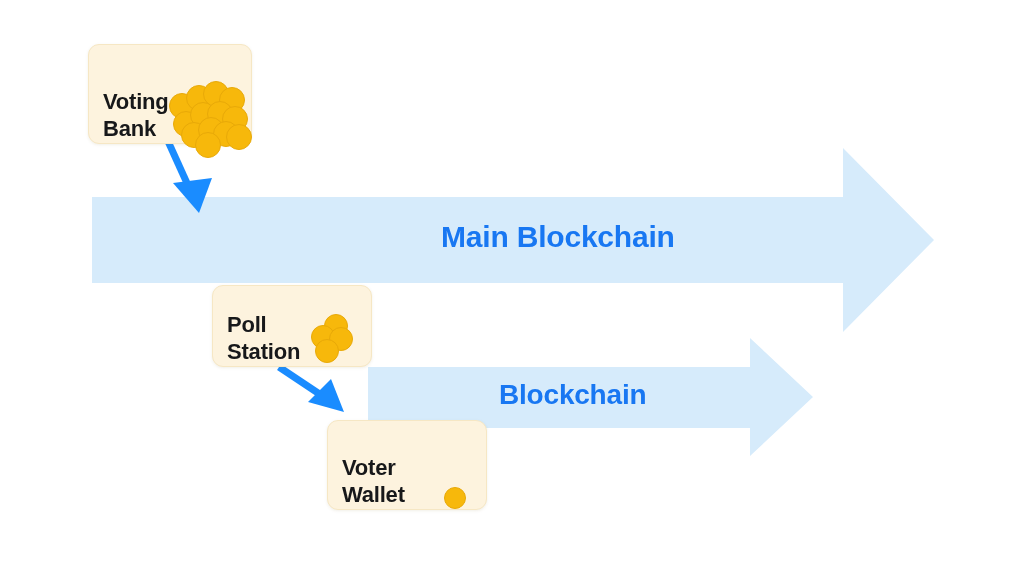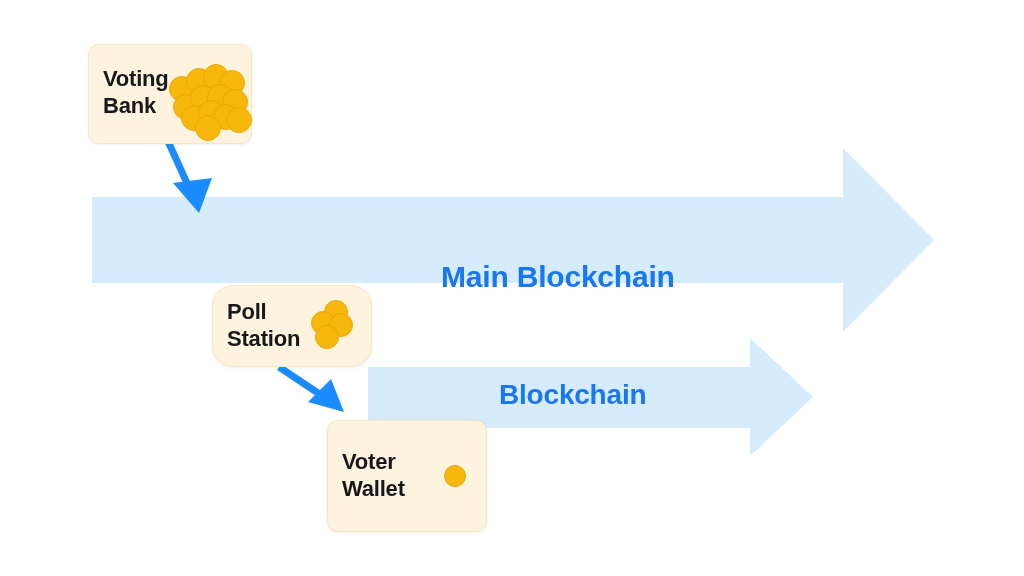--- a/index.html
+++ b/index.html
@@ -36,38 +36,37 @@
     position: absolute;
     font-weight: bold;
     color: #1877F2;
     white-space: nowrap;
     letter-spacing: -0.2px;
   }
   #main-chain-label {
     left: 441px;
     top: 220px;
     font-size: 30px;
-    margin-top: 40px;
   }
   #sidechain-label {
     left: 499px;
     top: 379px;
     font-size: 28px;
   }
 
   
   .card {
     position: absolute;
     box-sizing: border-box;
     background: #FDF3DE;
     border: 1.5px solid #F6E7C4;
     border-radius: 11px;
     box-shadow: 0 1px 3px rgba(150, 130, 80, 0.13);
     display: flex;
-    align-items: center;
+    align-items: flex-end;
     padding: 0 14px;
   }
   .card-text {
     font-size: 22px;
     font-weight: bold;
     color: #17181A;
     line-height: 1.22;
     white-space: pre-line;
     letter-spacing: -0.2px;
   }
@@ -89,34 +88,33 @@
     height: 64px;
     margin-right: -8px;
   }
 
   #card-poll-station {
     left: 212px;
     top: 285px;
     width: 160px;
     height: 82px;
     z-index: 5;
-    border-radius: 21px;
   }
   #card-poll-station .card-coins {
     width: 46px;
     height: 46px;
     margin-right: 0px;
     margin-bottom: 6px;
   }
 
   #card-voter-wallet {
     left: 327px;
     top: 420px;
     width: 160px;
-    height: 112px;
+    height: 90px;
     z-index: 5;
   }
   #card-voter-wallet .card-coins {
     width: 22px;
     height: 22px;
     margin-right: 6px;
   }
 
   .coin {
     position: absolute;

